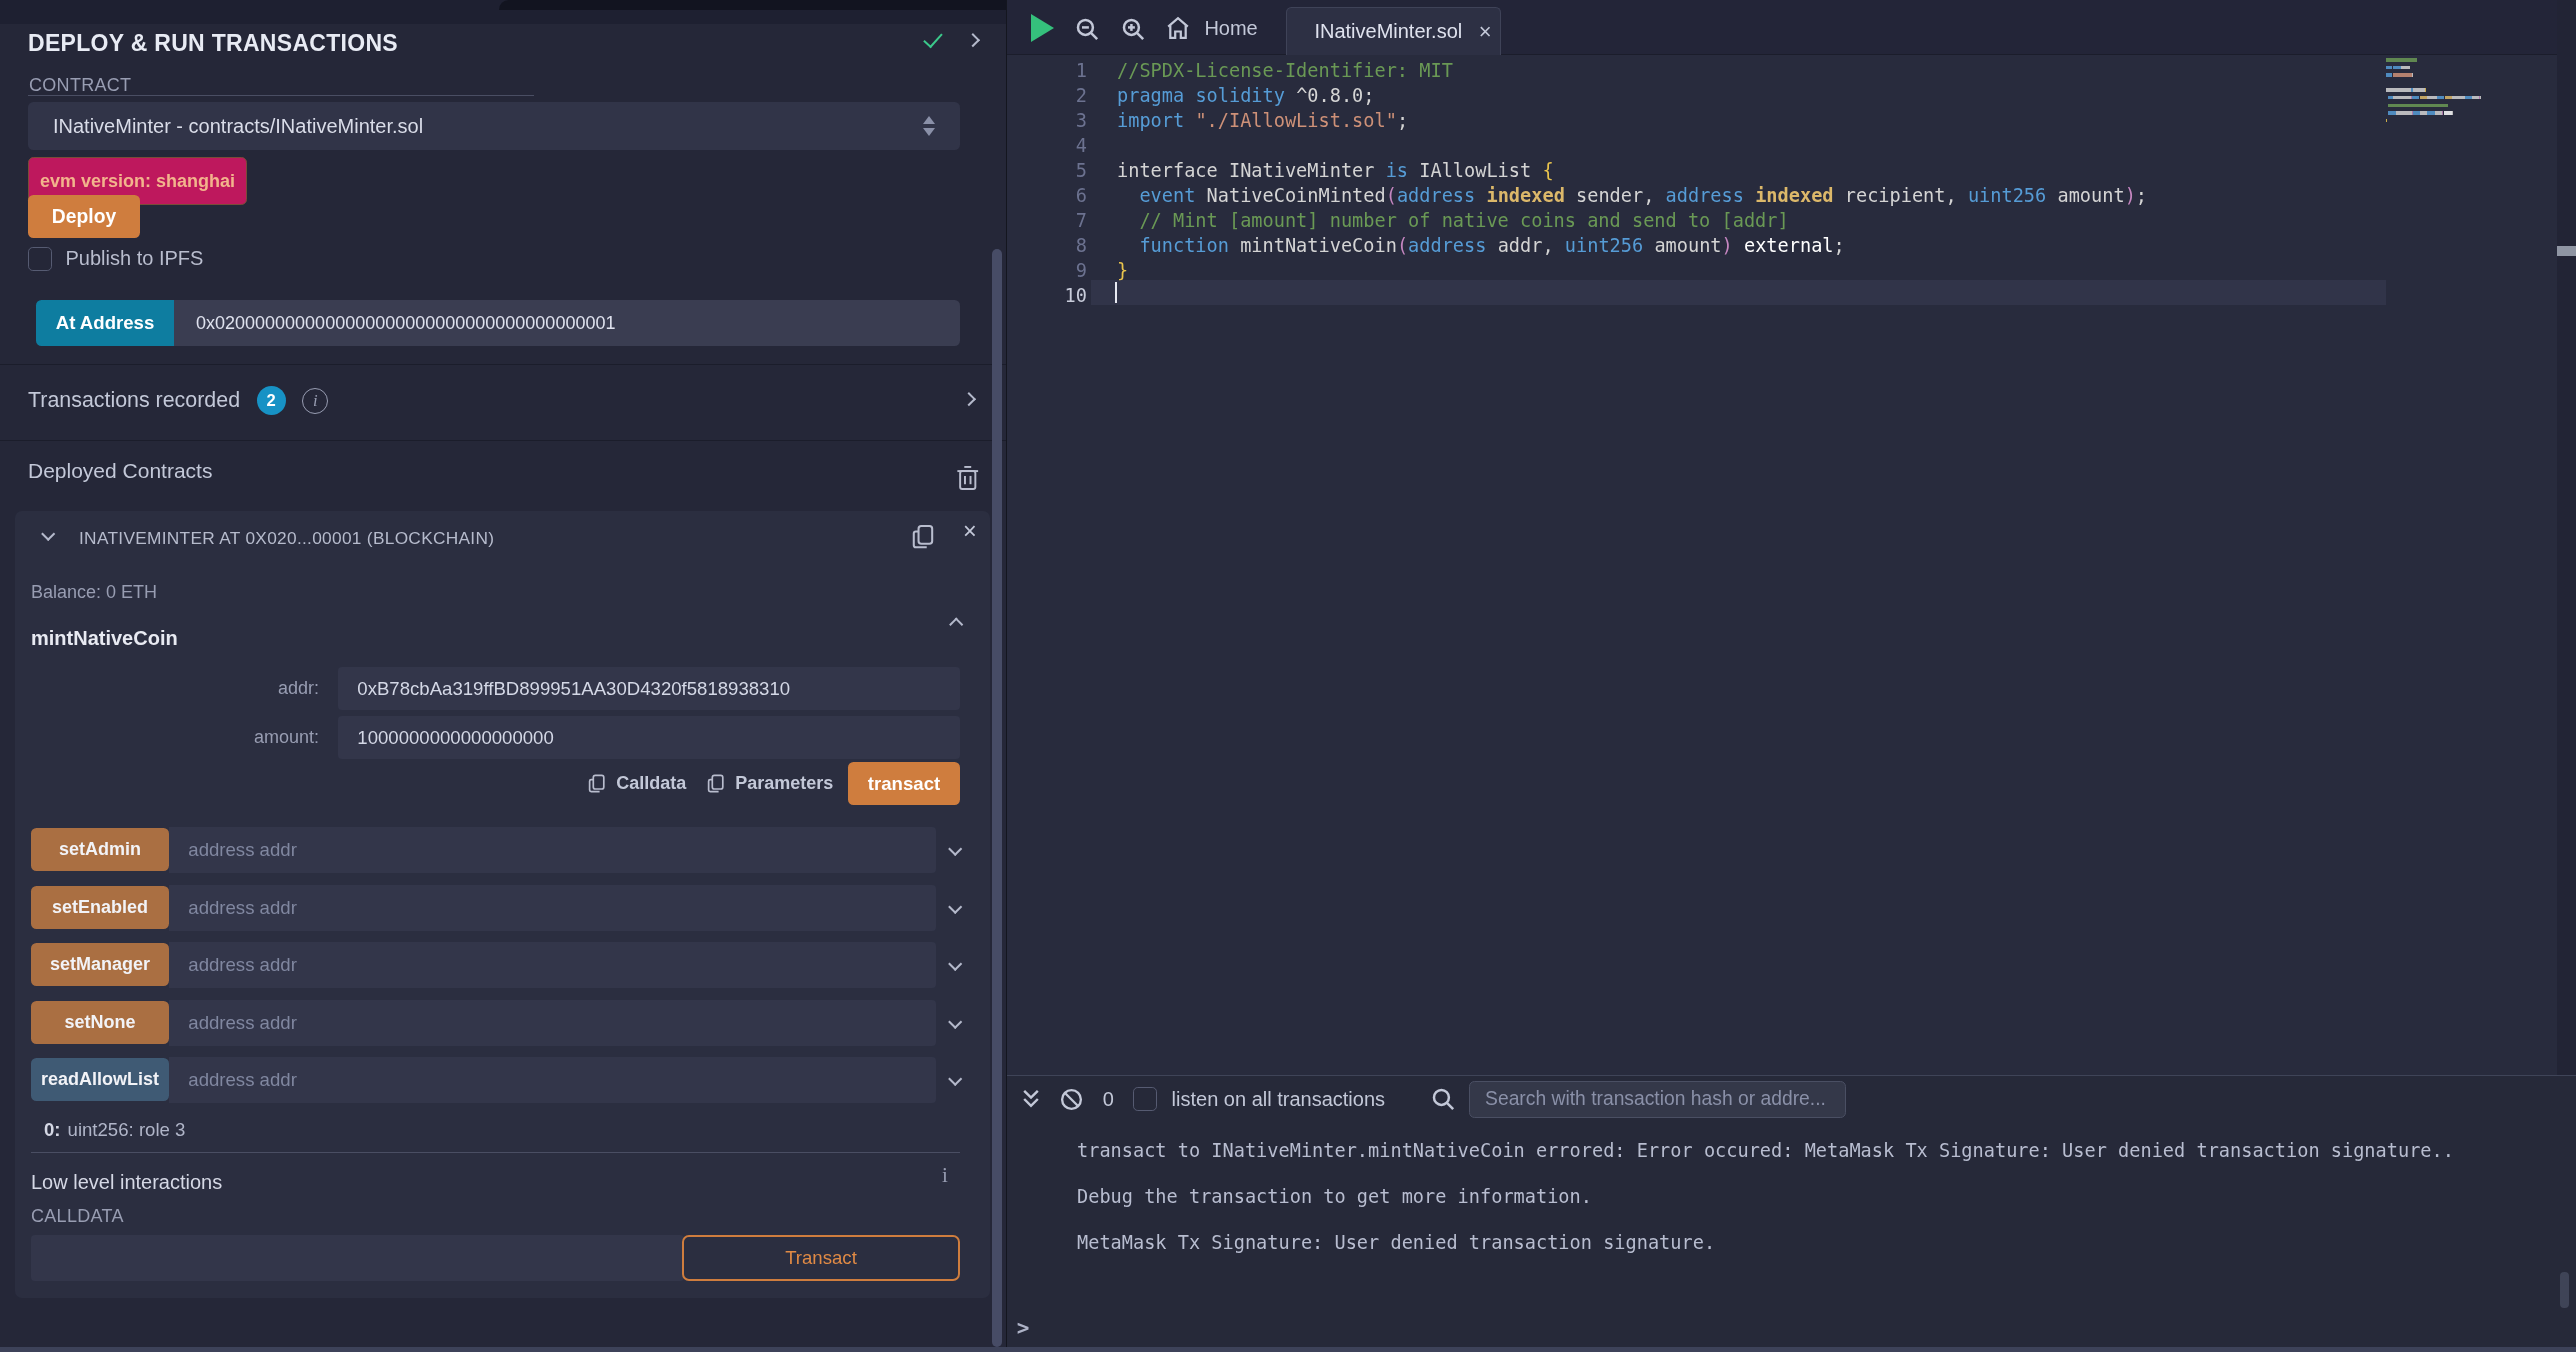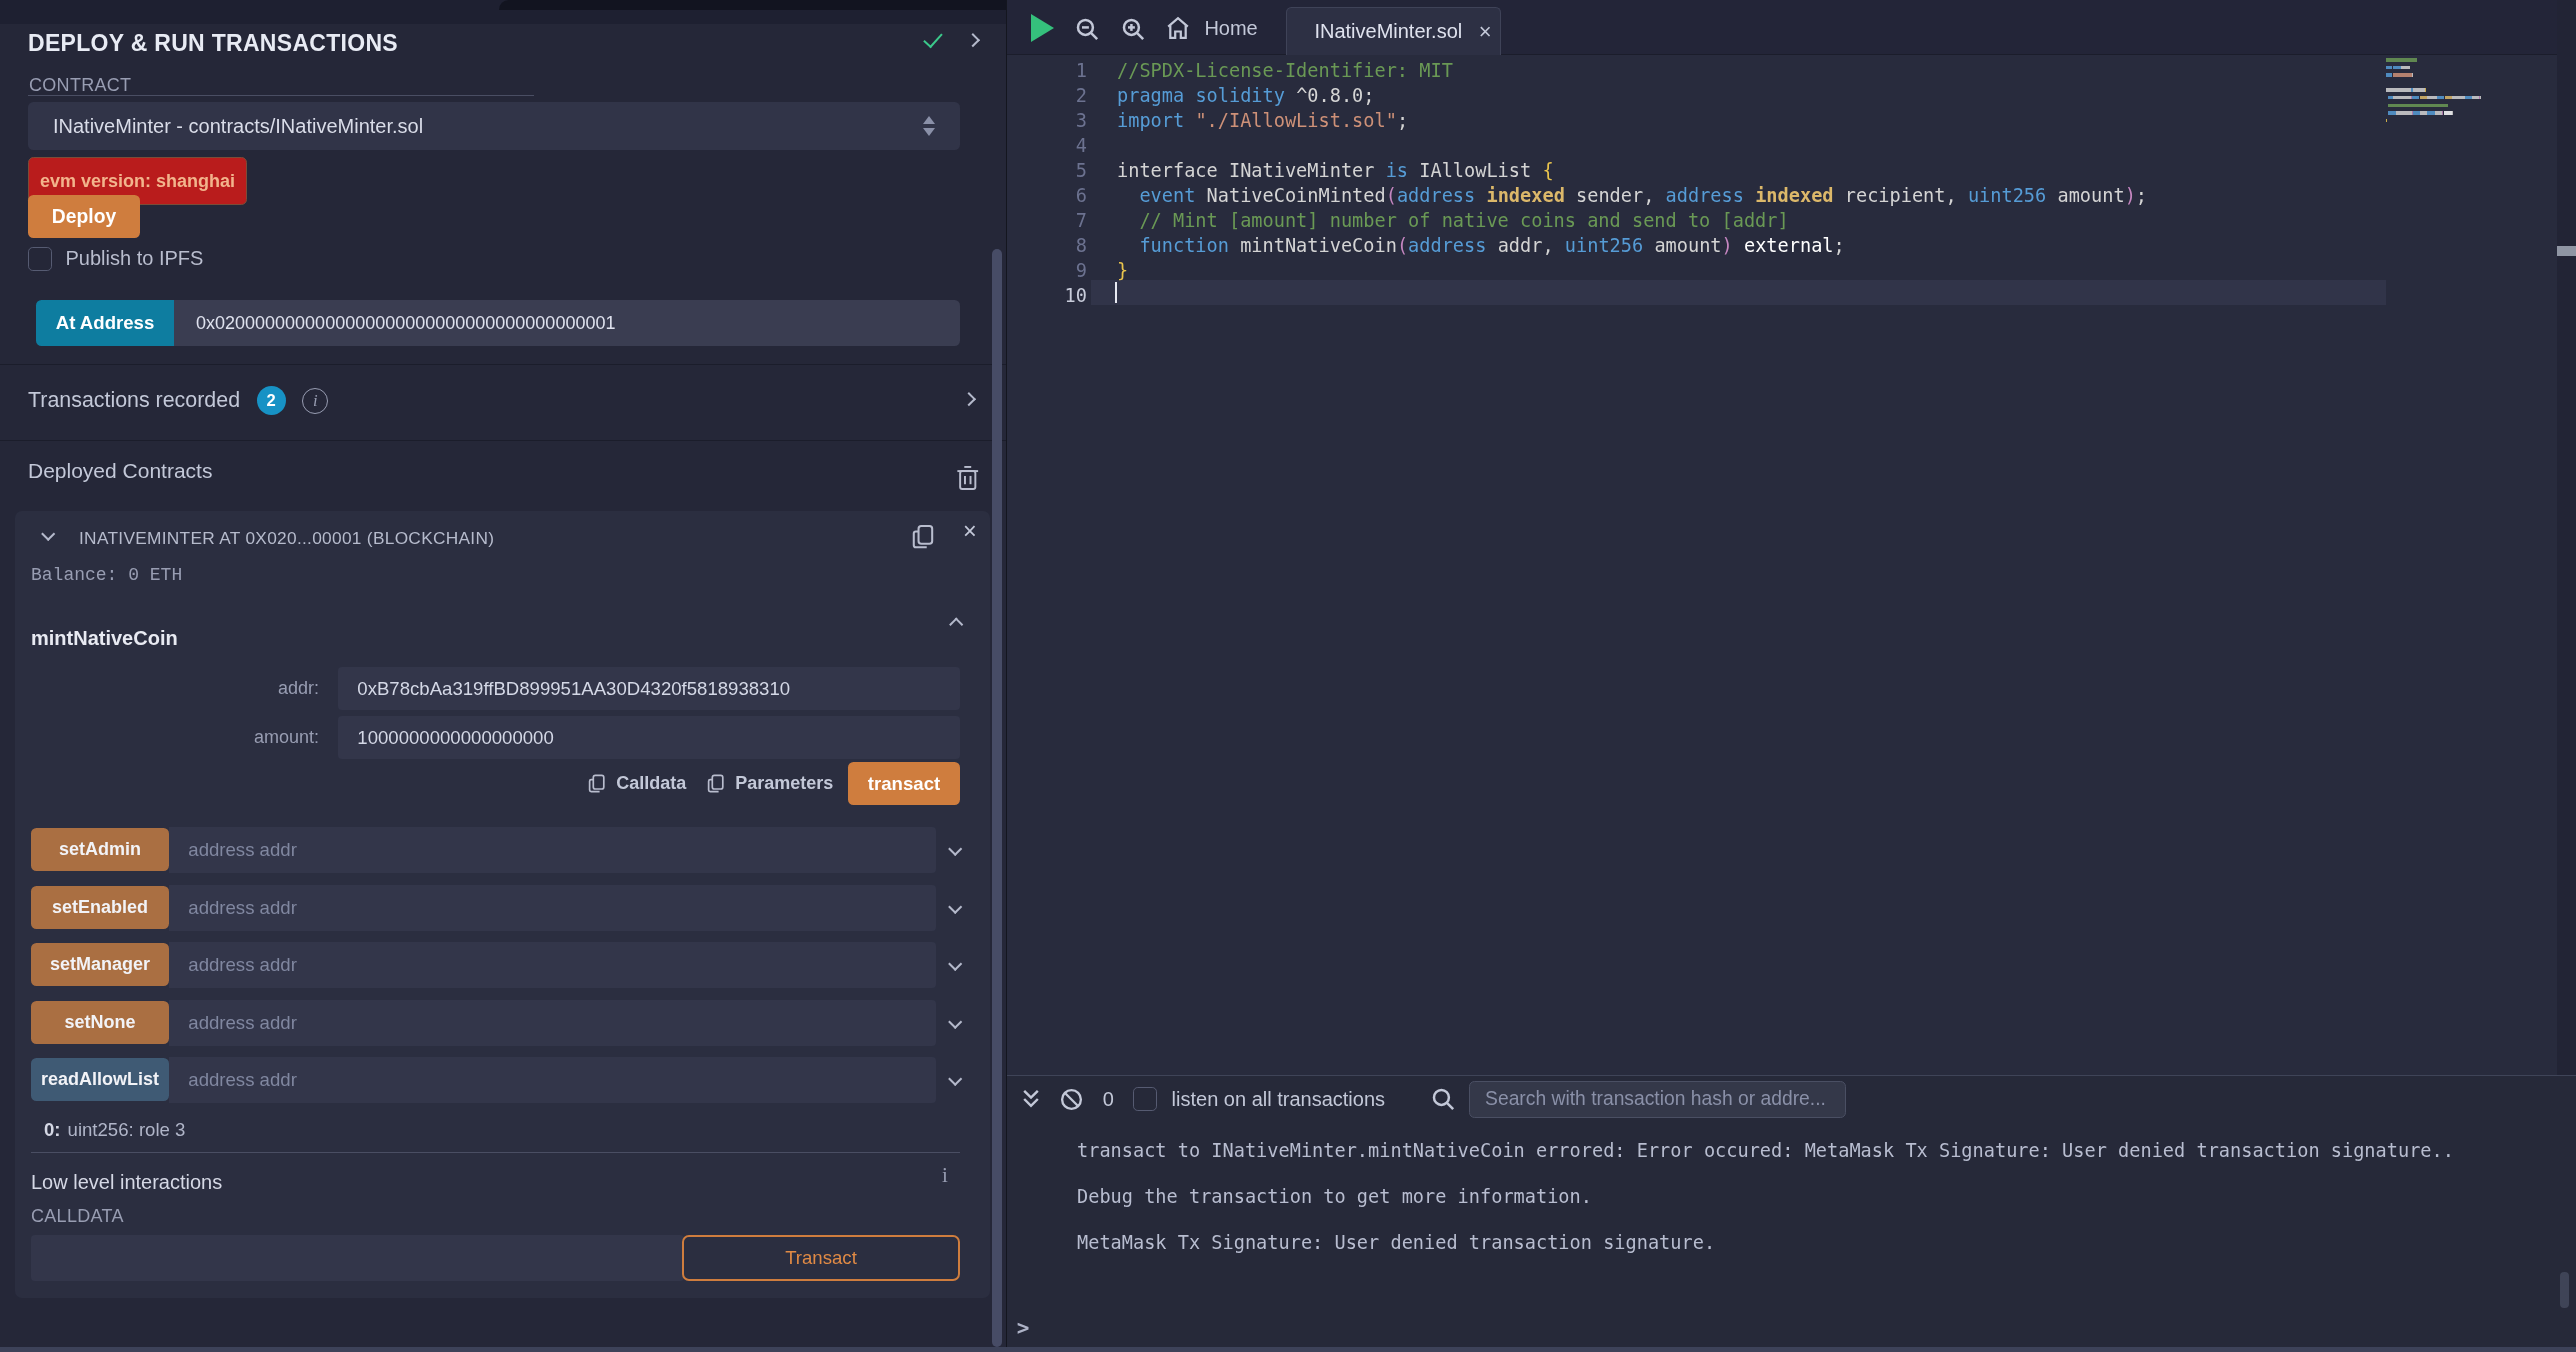--- a/index.html
+++ b/index.html
@@ -19,21 +19,21 @@
   .chev.u { transform:rotate(-135deg); }
   .underline { position:absolute; left:28px; top:95px; width:506px; height:1.4px; background:#4a4e63; }
   .small-label { font-size:18px; color:#989db2; letter-spacing:0.3px; }
   #contract-label { position:absolute; left:29px; top:75px; }
   #contract-select { position:absolute; left:28px; top:102px; width:932px; height:48px; background:#313448;
         border-radius:5.5px; display:flex; align-items:center; padding:14px 25px; color:#d9dce8; font-size:20px; cursor:pointer;}
   .updown { margin-left:auto; display:flex; flex-direction:column; gap:4.1px; align-items:center; }
   .tri-u { width:0;height:0;border-left:6.2px solid transparent;border-right:6.2px solid transparent;border-bottom:8.3px solid #8a90a8;}
   .tri-d { width:0;height:0;border-left:6.2px solid transparent;border-right:6.2px solid transparent;border-top:8.3px solid #8a90a8;}
   #evm-badge { position:absolute; left:28px; top:157px; height:48px; padding:0 11px; display:inline-flex; align-items:center;
-        background:#b91c1c; border:1.4px solid #7a4c38; border-radius:5.5px; color:#f2b48c; font-size:18px; font-weight:700; }
+        background:#be185d; border:1.4px solid #7a4c38; border-radius:5.5px; color:#f2b48c; font-size:18px; font-weight:700; }
   .btn-orange { background:#cf7d3e; border:none; border-radius:5.5px; color:#fff; font-weight:700; cursor:pointer; }
   #deploy-btn { position:absolute; left:28px; top:195px; width:112px; height:43px; font-size:19.3px; }
   #publish-row { position:absolute; left:28px; top:247px; display:flex; align-items:center; gap:14px; }
   .checkbox { width:23.5px; height:23.5px; border:1.4px solid #565b72; border-radius:4.8px; background:transparent; cursor:pointer; }
   .mid-text { color:#b9bdce; font-size:20px; }
   #ataddr-row { position:absolute; left:28px; top:300px; width:932px; height:46px; display:flex;padding-left:8px; }
   #ataddr-btn { width:138px; height:46px; background:#0e7da0; border:none; border-radius:5.5px 0 0 5.5px; color:#fff; font-size:18.6px; font-weight:700; cursor:pointer; }
   #ataddr-val { flex:1; background:#3a3d51; border-radius:0 5.5px 5.5px 0; display:flex; align-items:center; padding:0 22px;
         color:#dfe2ee; font-size:18px; }
   .section-sep { position:absolute; left:0; width:1006px; height:1.4px; background:#1b1d2b; }
@@ -47,21 +47,21 @@
   #tx-chev { position:absolute; right:32px; top:29px; }
   #deployed-hdr { position:absolute; left:28px; top:459px; font-size:21px; color:#c3c8d8; }
 
   
   #card { position:absolute; left:15px; top:511px; width:975px; height:787px; background:#2b2e40; border-radius:7px; }
   #card-hdr { position:absolute; left:0; top:0; width:100%; height:50px; }
   #card-hdr .chev { position:absolute; left:28px; top:18px; border-color:#b4b9cb; }
   #card-title { position:absolute; left:64px; top:16.6px; font-size:17.3px; letter-spacing:0.3px; color:#b6bbcc; }
   #card-copy { position:absolute; left:895px; top:11px; cursor:pointer; }
   #card-close { position:absolute; left:948px; top:7px; font-size:23.5px; color:#c3c8d8; cursor:pointer; }
-  #balance { position:absolute; left:16px; top:54px; font-size:18px; color:#989db2;font-family:Liberation Mono, monospace; }
+  #balance { position:absolute; left:16px; top:71px; font-size:18px; color:#989db2; }
   #fn-name { position:absolute; left:16px; top:116px; font-size:20px; font-weight:700; color:#e8eaf2; }
   #fn-collapse { position:absolute; left:936px; top:108px; }
   .fld-label { position:absolute; width:304px; text-align:right; font-size:18px; color:#989db2; }
   .fld-input { position:absolute; left:323px; width:622px; height:43px; background:#33364a; border:none; border-radius:4.1px;
         color:#d4d8e6; font-size:18.6px; padding:0 19.3px; }
   #actions-row { position:absolute; left:0; top:251px; width:945px; height:43px; }
   .copy-link { position:absolute; display:flex; align-items:center; gap:8.3px; color:#c3c8d8; font-size:18px; font-weight:700; cursor:pointer;}
   #transact-btn { position:absolute; left:833px; top:0; width:112px; height:43px; font-size:18.6px; }
   .fn-row { position:absolute; left:16px; width:929px; height:46px; }
   .fn-btn { position:absolute; left:0; top:1.4px; width:138px; height:43px; border:none; border-radius:5.5px;

